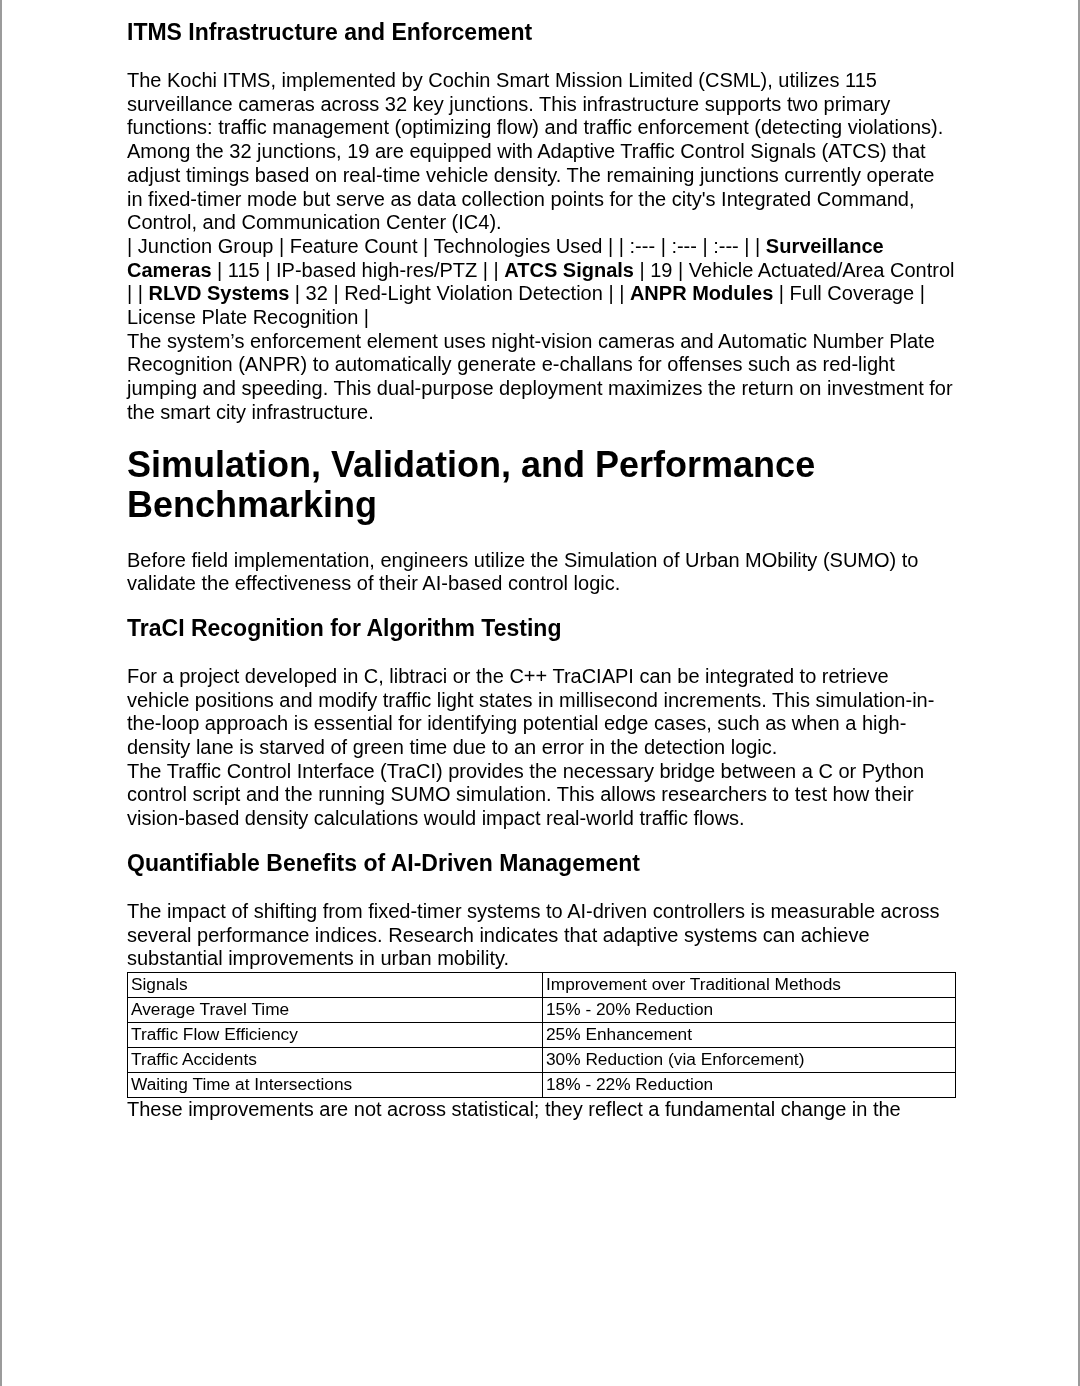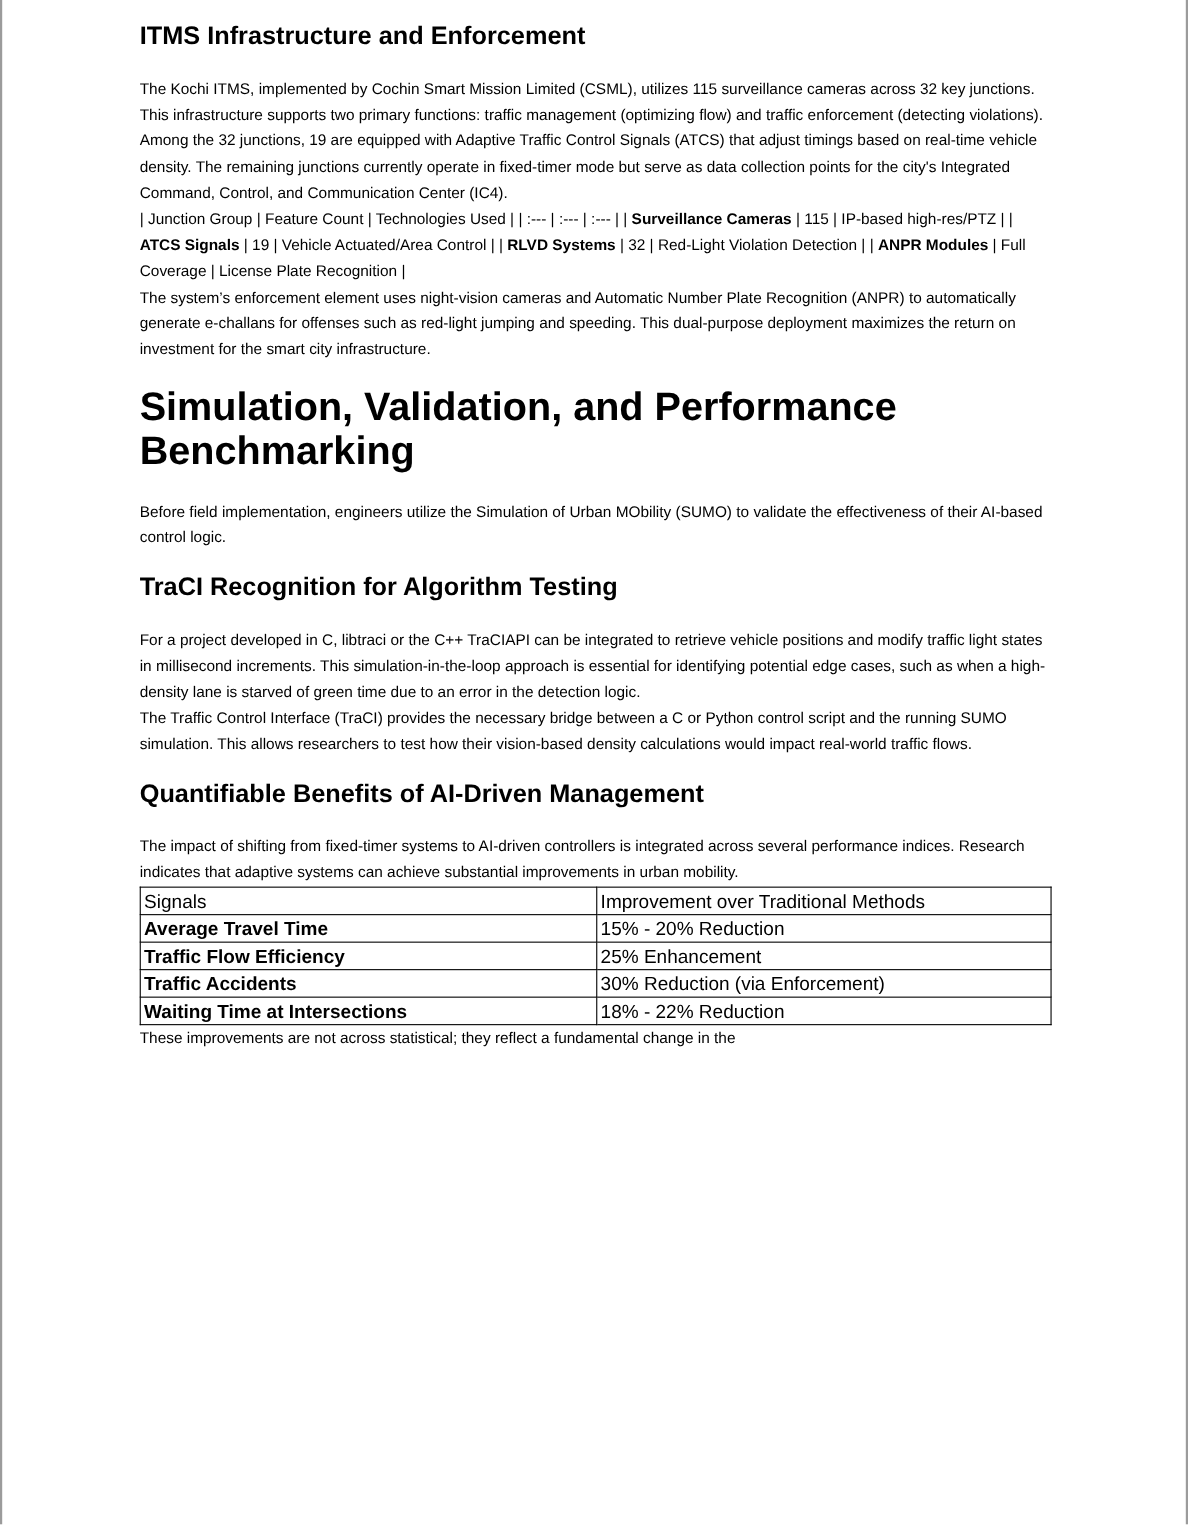--- a/index.html
+++ b/index.html
@@ -31,21 +31,21 @@
     max-width: 780px;
   }
   h3.doc-h3 {
     font-size: 23px;
     line-height: 29px;
     font-weight: bold;
     margin: 18px 0 22px 0;
   }
   p.body-text {
     margin: 0;
-    font-size: 14px;
+    font-size: 20px;
     line-height: 23.7px;
   }
   p.body-text .b {
     font-weight: bold;
   }
   table.metrics {
     border-collapse: collapse;
     width: 828px;
     margin: 1px 0 0 0;
     table-layout: fixed;
@@ -58,21 +58,21 @@
     padding: 0 3px;
     font-size: 17.3px;
     line-height: 23px;
     text-align: left;
     font-weight: normal;
     vertical-align: middle;
     overflow: hidden;
     white-space: nowrap;
   }
   table.metrics td.metric-cell {
-    font-weight: bold;
+    font-weight: normal;
   }
   col.c1 { width: 415px; }
   col.c2 { width: 413px; }
 </style>
 </head>
 <body>
 
 <div class="page">
   <div class="content">
 
@@ -89,21 +89,21 @@
     <p class="body-text">Before field implementation, engineers utilize the Simulation of Urban MObility (SUMO) to validate the effectiveness of their AI-based control logic.</p>
 
     <h3 class="doc-h3">TraCI Recognition for Algorithm Testing</h3>
 
     <p class="body-text">For a project developed in C, libtraci or the C++ TraCIAPI can be integrated to retrieve vehicle positions and modify traffic light states in millisecond increments. This simulation-in-the-loop approach is essential for identifying potential edge cases, such as when a high-density lane is starved of green time due to an error in the detection logic.</p>
 
     <p class="body-text">The Traffic Control Interface (TraCI) provides the necessary bridge between a C or Python control script and the running SUMO simulation. This allows researchers to test how their vision-based density calculations would impact real-world traffic flows.</p>
 
     <h3 class="doc-h3">Quantifiable Benefits of AI-Driven Management</h3>
 
-    <p class="body-text">The impact of shifting from fixed-timer systems to AI-driven controllers is integrated across several performance indices. Research indicates that adaptive systems can achieve substantial improvements in urban mobility.</p>
+    <p class="body-text">The impact of shifting from fixed-timer systems to AI-driven controllers is measurable across several performance indices. Research indicates that adaptive systems can achieve substantial improvements in urban mobility.</p>
 
     <table class="metrics">
       <colgroup>
           <col class="c1">
           <col class="c2">
         </colgroup>
       <thead>
         <tr>
           <th>Signals</th>
           <th>Improvement over Traditional Methods</th>

